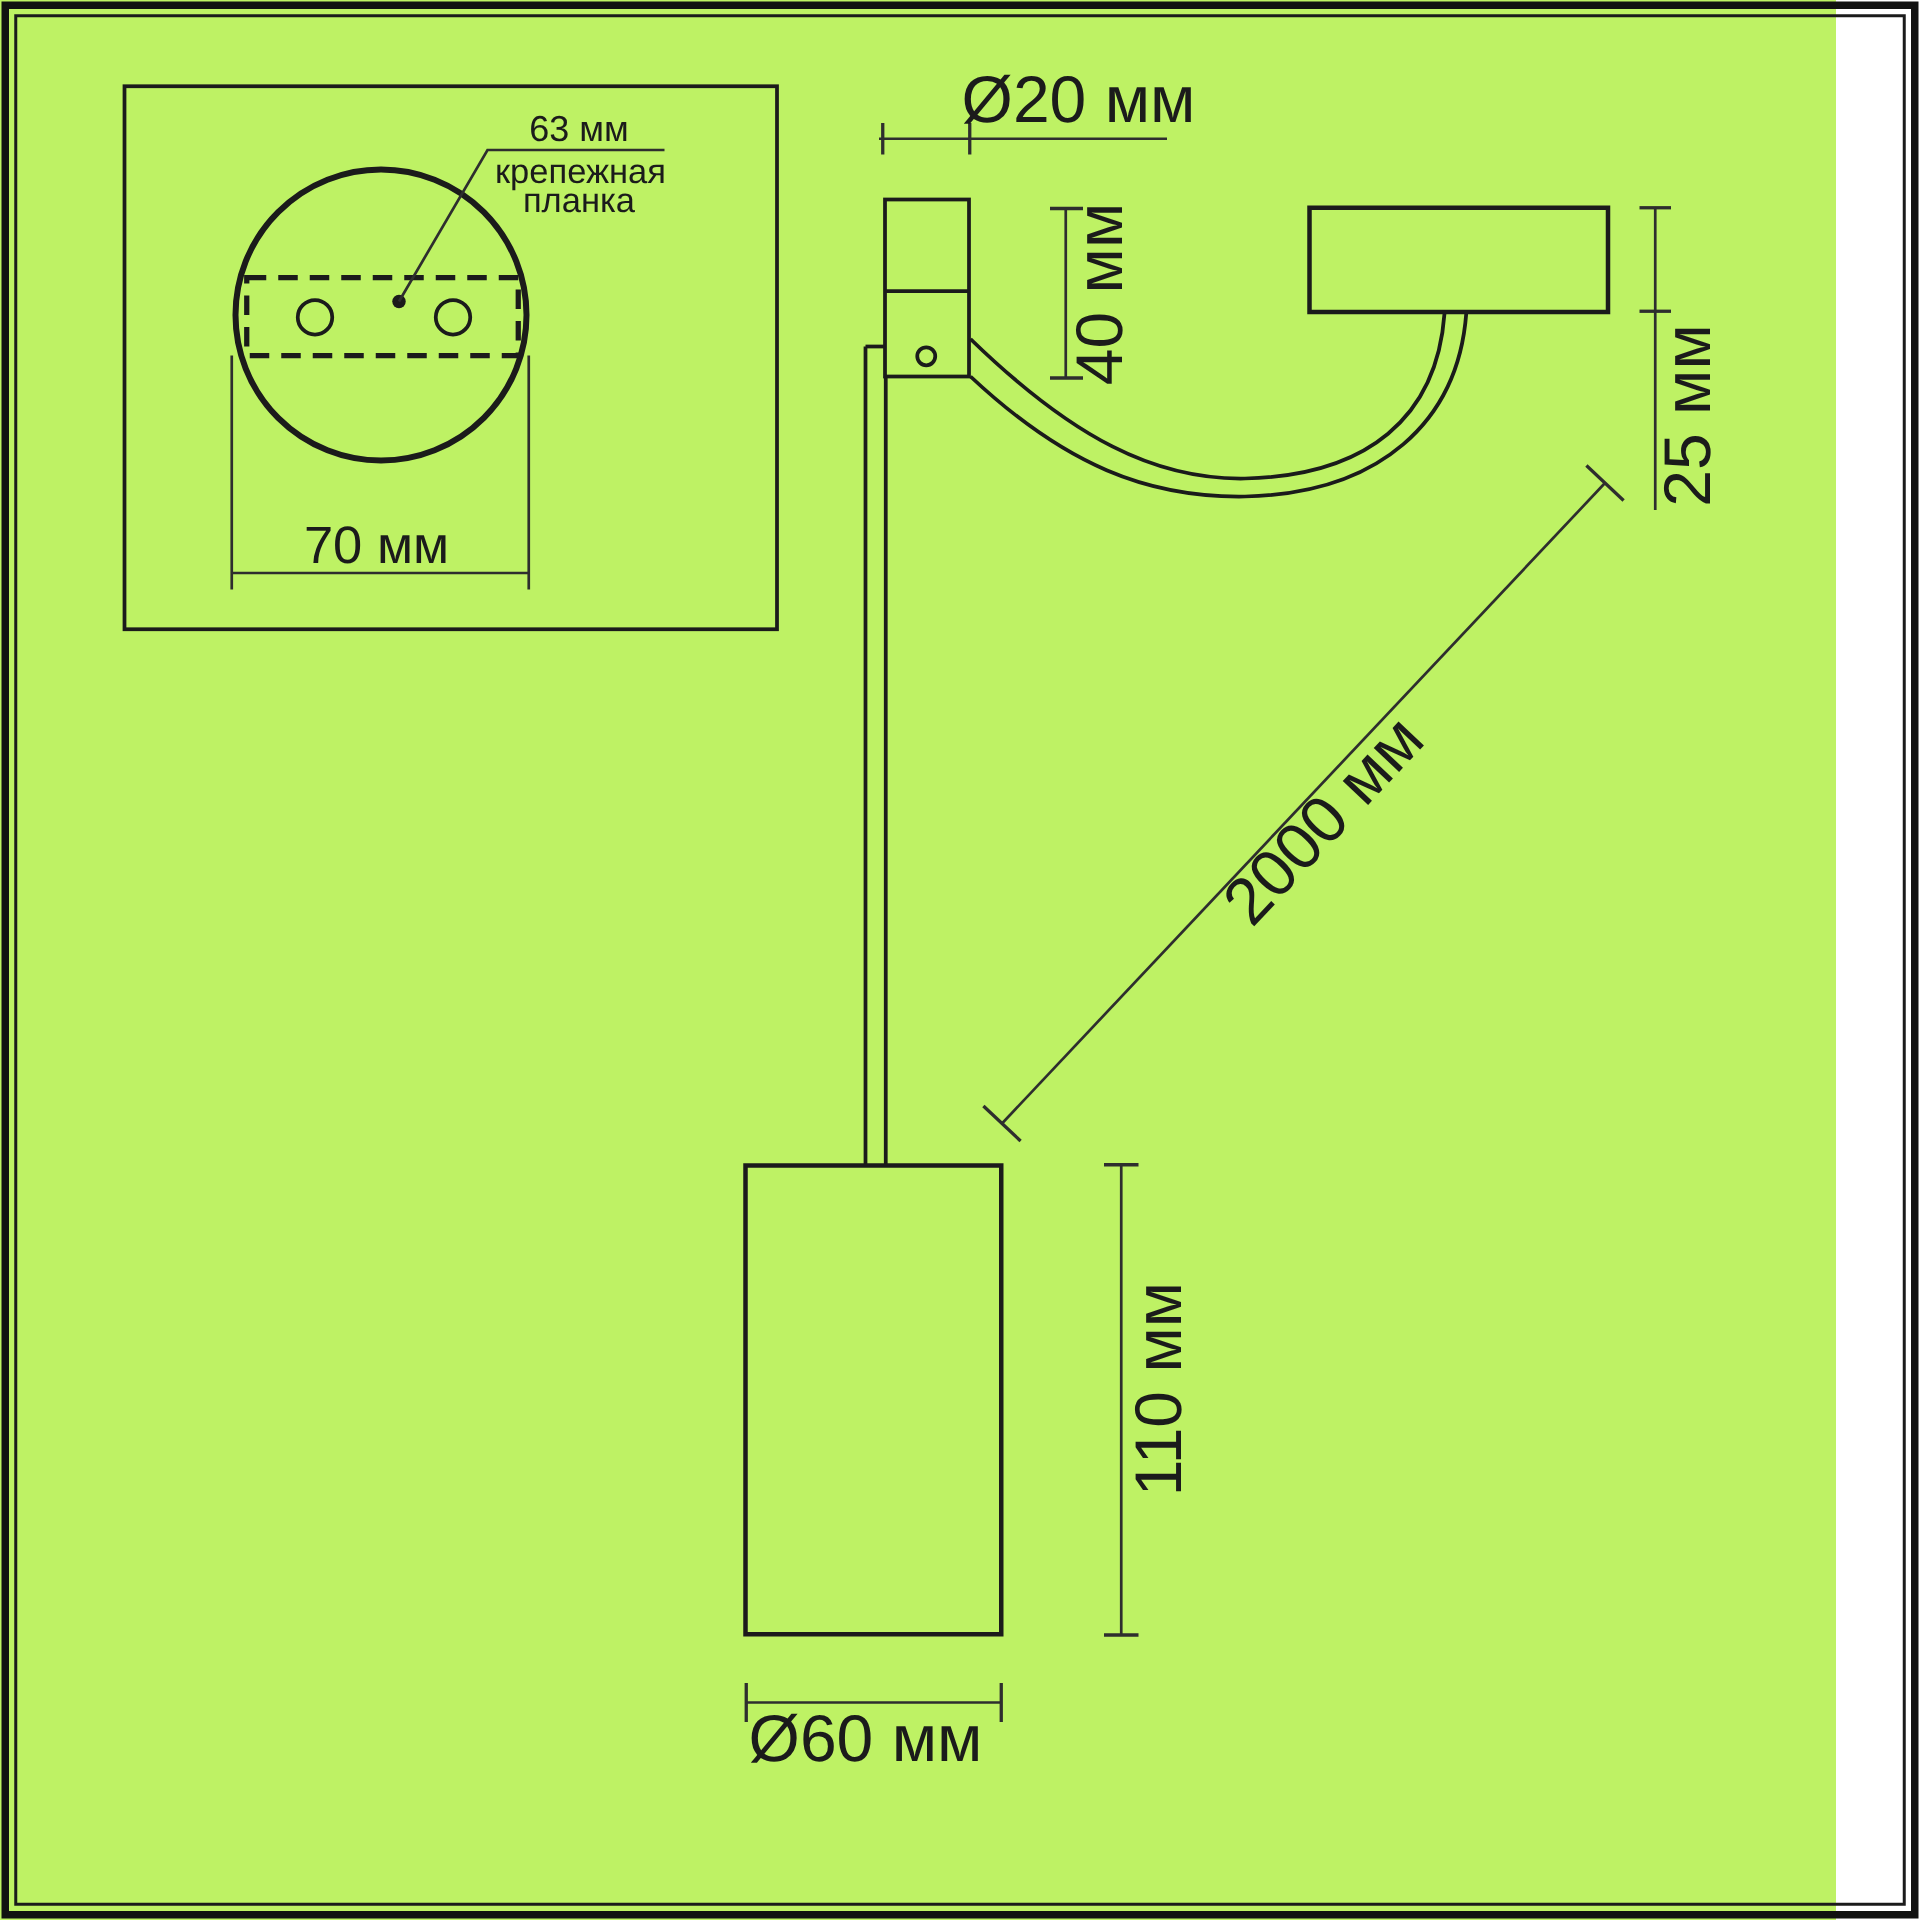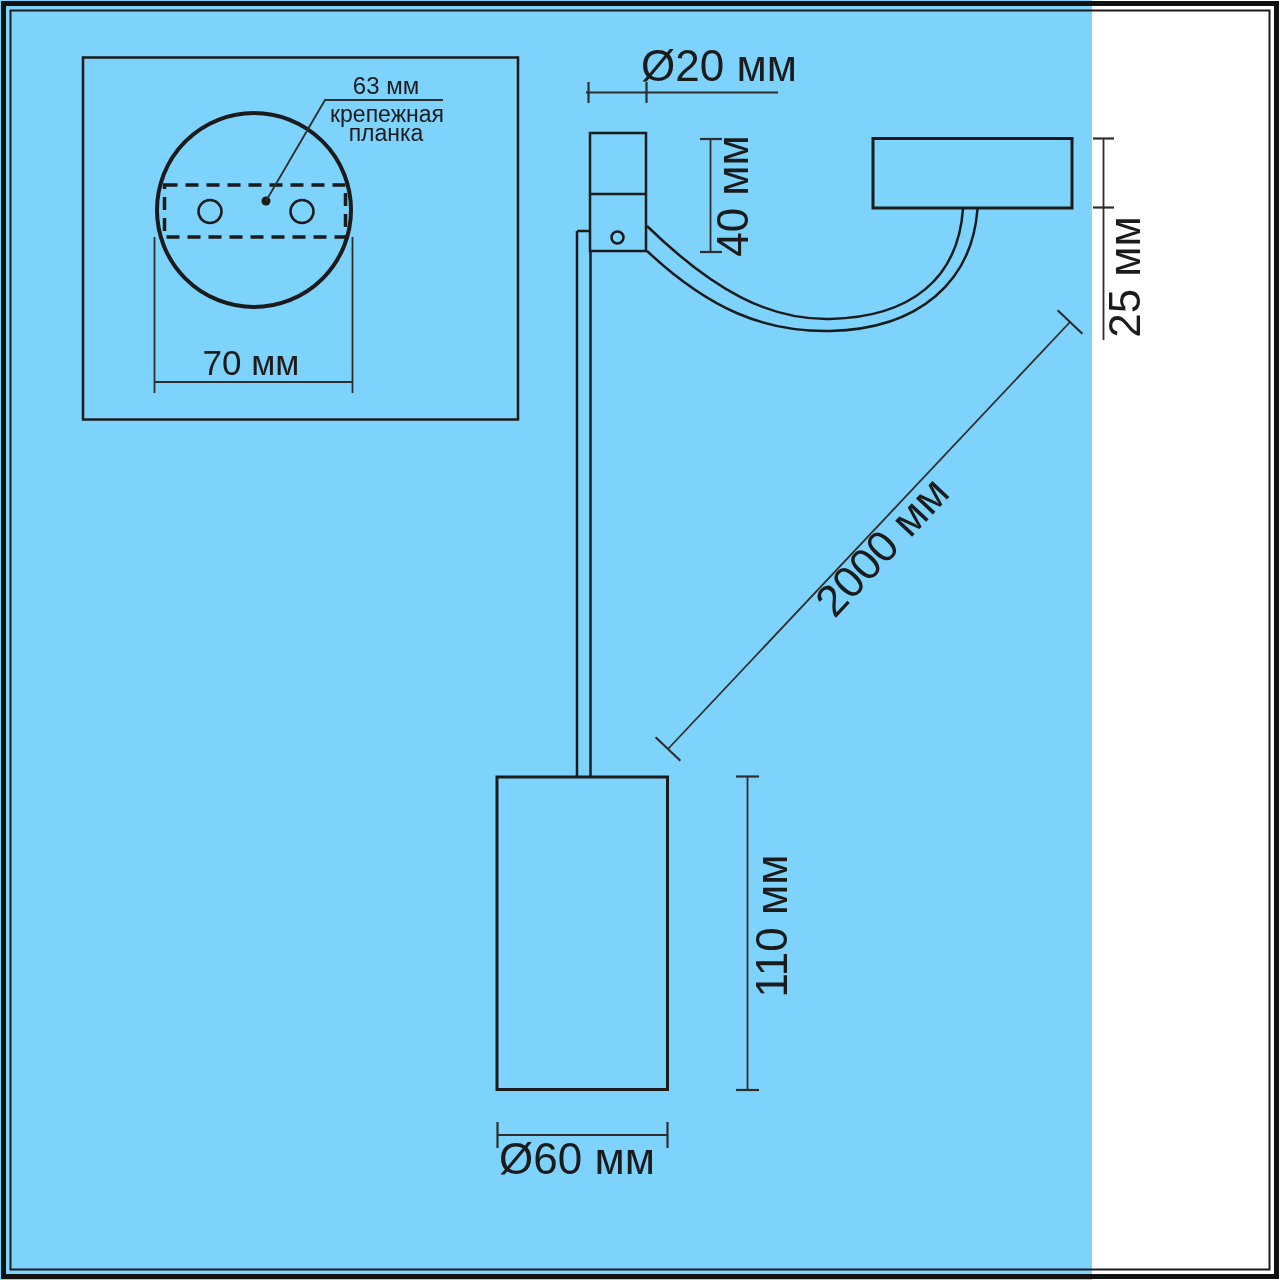--- a/index.html
+++ b/index.html
@@ -1,16 +1,16 @@
 <!DOCTYPE html>
 <html><head>
 <meta charset="utf-8">
 <style>
   html,body{margin:0;padding:0;background:#ffffff;}
-  .stage{position:relative;width:1092px;height:1280px;background:#7dd3fc;}
+  .stage{position:relative;width:1224px;height:1280px;background:#bef264;}
   svg{display:block;}
   .obj{fill:none;stroke:#1b1b1b;stroke-width:3;stroke-linecap:butt;}
   .obj-thin{fill:none;stroke:#1b1b1b;stroke-width:2.5;}
   .obj-bold{fill:none;stroke:#1b1b1b;stroke-width:4;}
   .dashed{fill:none;stroke:#1b1b1b;stroke-width:3.5;stroke-dasharray:13 8;}
   .dim{fill:none;stroke:#2e2e2e;stroke-width:1.8;}
   .tick{fill:none;stroke:#2e2e2e;stroke-width:2.2;}
   .lbl{fill:#1b1b1b;font-family:"Liberation Sans","DejaVu Sans",sans-serif;font-size:44px;}
   .lbl-mid{fill:#1b1b1b;font-family:"Liberation Sans","DejaVu Sans",sans-serif;font-size:35px;}
   .lbl-sm{fill:#1b1b1b;font-family:"Liberation Sans","DejaVu Sans",sans-serif;font-size:24px;}

